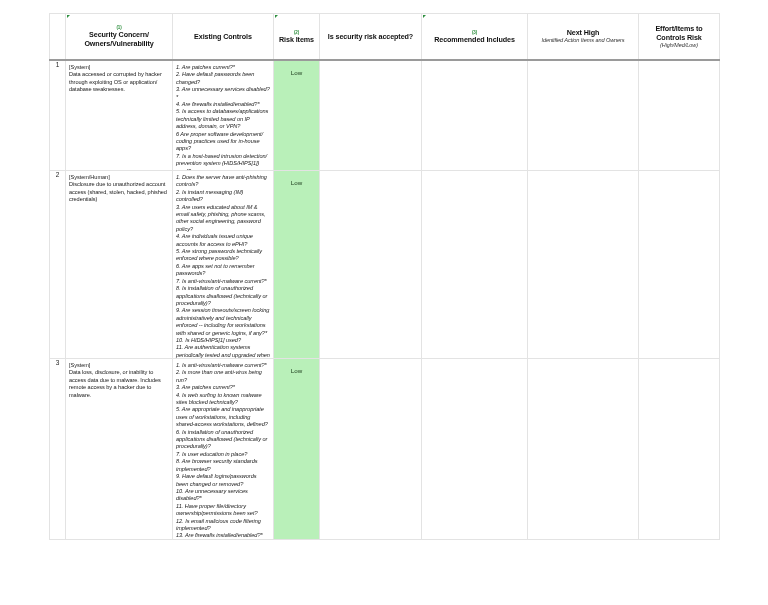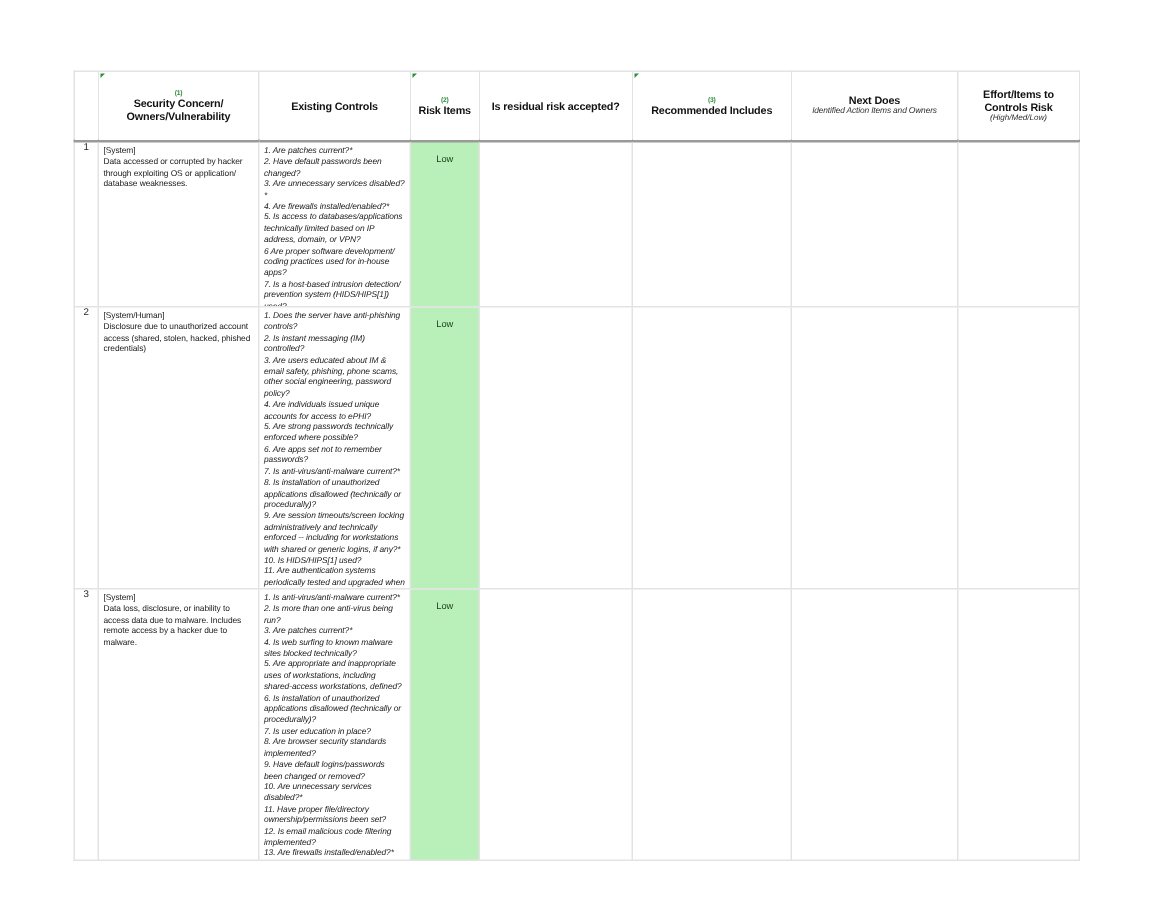--- a/index.html
+++ b/index.html
@@ -11,21 +11,21 @@
     width: 768px;
     height: 605px;
     font-family: "Liberation Sans", sans-serif;
     color: #1a1a1a;
     overflow: hidden;
   }
 
   #sheet {
     position: absolute;
     left: 49px;
-    top: 47px;
+    top: 13px;
     width: 670px;
   }
 
   table.grid {
     border-collapse: collapse;
     table-layout: fixed;
     width: 670px;
   }
 
   table.grid td, table.grid th {
@@ -191,35 +191,35 @@
       <td>
         <span class="comment-flag"></span>
         <div class="hdr-inner">
           <div class="hdr-marker">(2)</div>
           <div class="hdr-title">Risk Items</div>
         </div>
       </td>
 
       <td>
         <div class="hdr-inner">
-          <div class="hdr-title">Is residual risk accepted?</div>
+          <div class="hdr-title">Is security risk accepted?</div>
         </div>
       </td>
 
       <td>
         <span class="comment-flag"></span>
         <div class="hdr-inner">
           <div class="hdr-marker">(3)</div>
           <div class="hdr-title">Recommended Includes</div>
         </div>
       </td>
 
       <td>
         <div class="hdr-inner">
-          <div class="hdr-title">Next Does</div>
+          <div class="hdr-title">Next High</div>
           <div class="hdr-sub">Identified Action Items and Owners</div>
         </div>
       </td>
 
       <td>
         <div class="hdr-inner">
           <div class="hdr-title">Effort/Items to</div>
           <div class="hdr-title">Controls Risk</div>
           <div class="hdr-sub2">(High/Med/Low)</div>
         </div>

